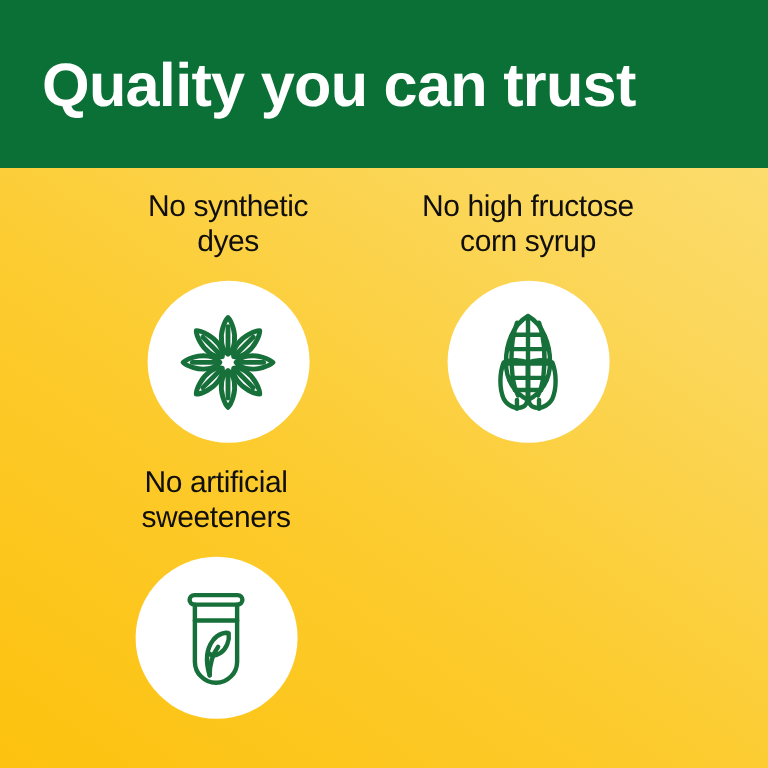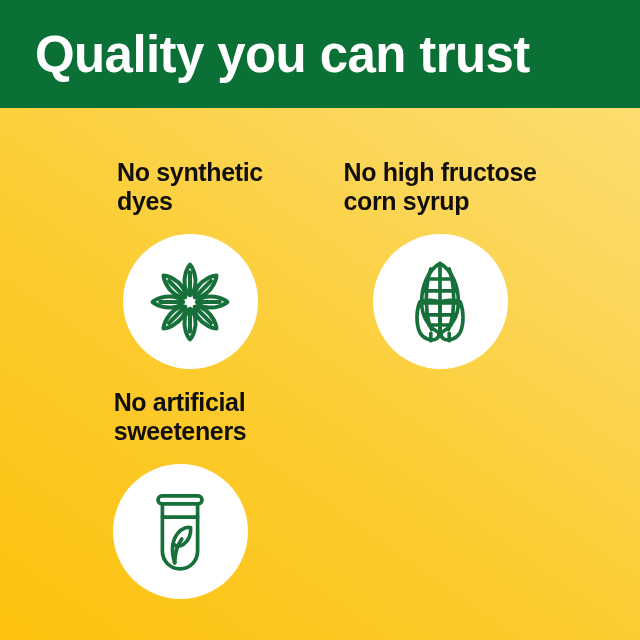--- a/index.html
+++ b/index.html
@@ -19,21 +19,21 @@
     background: linear-gradient(215deg, #FCE07A 0%, #FBD75C 28%, #FCCB2E 62%, #FDC20E 100%);
     overflow: hidden;
   }
 
   
   .header-band {
     position: absolute;
     left: 0;
     top: 0;
     width: 640px;
-    height: 108px;
+    height: 140px;
     background: #0A7035;
     display: flex;
     align-items: center;
   }
   .header-title {
     color: #FFFFFF;
     font-size: 51px;
     font-weight: bold;
     letter-spacing: -0.6px;
     margin-left: 35px;
@@ -57,22 +57,23 @@
     align-items: center;
   }
   .claim-cell.pos-tl { left: 30px;  top: 50px;  }
   .claim-cell.pos-tr { left: 280px; top: 50px;  }
   .claim-cell.pos-bl { left: 20px;  top: 280px; }
   .claim-cell.pos-br { left: 280px; top: 305px; }
 
   .claim-label {
     color: #100F0D;
     font-size: 25px;
-    font-weight: bold;
+    font-weight: normal;
     line-height: 1.16;
+    text-align: center;
     letter-spacing: -0.35px;
     white-space: pre-line;
   }
 
   .icon-disc {
     width: 135px;
     height: 135px;
     border-radius: 50%;
     background: #FFFFFF;
     display: flex;

